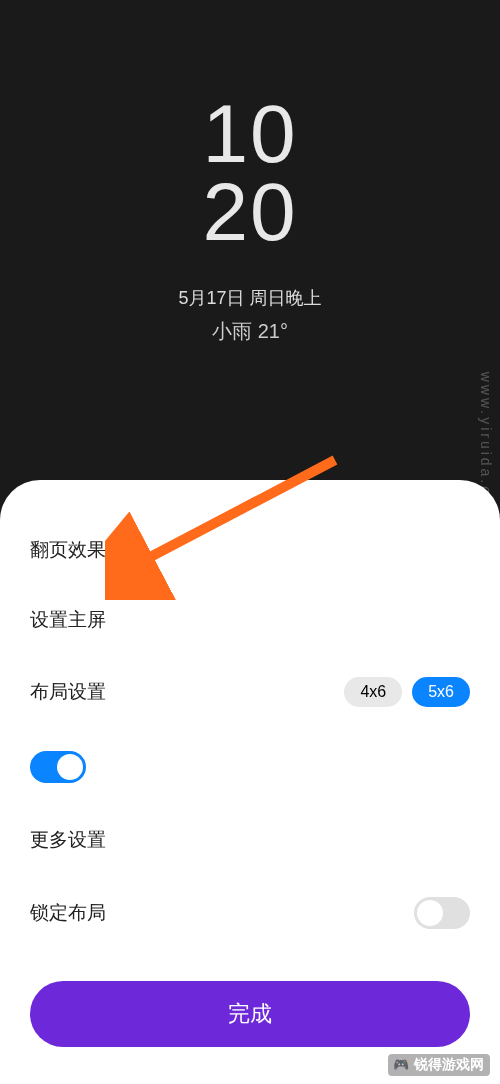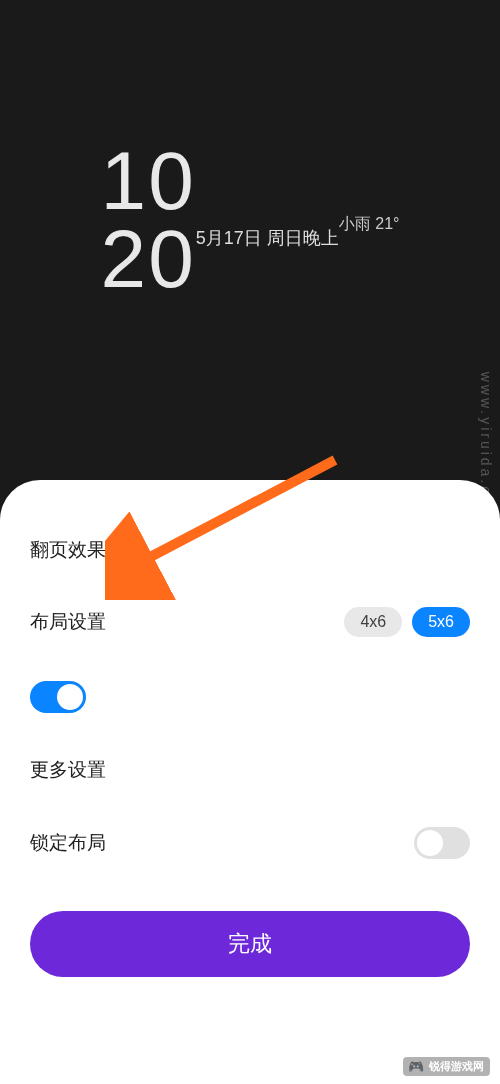--- a/index.html
+++ b/index.html
@@ -13,41 +13,41 @@
       background: #1a1a1a;
       font-family: -apple-system, BlinkMacSystemFont, "Segoe UI", sans-serif;
       position: relative;
       overflow: hidden;
     }
     .top-preview {
       width: 100%;
       height: 440px;
       background: #1a1a1a;
       display: flex;
-      flex-direction: row;
+      flex-direction: column;
       align-items: center;
       justify-content: center;
       color: #fff;
     }
     .clock {
       font-size: 82px;
       font-weight: 300;
       line-height: 0.95;
       text-align: center;
       letter-spacing: 2px;
       color: #e8e8e8;
     }
     .date-line {
       margin-top: 35px;
       font-size: 18px;
       color: #ddd;
     }
     .weather-line {
       margin-top: 8px;
-      font-size: 16px;
+      font-size: 20px;
       color: #ccc;
     }
     .panel {
       position: absolute;
       bottom: 0;
       left: 0;
       right: 0;
       background: #fff;
       border-top-left-radius: 40px;
       border-top-right-radius: 40px;
@@ -70,21 +70,21 @@
       gap: 10px;
     }
     .pill {
       padding: 6px 16px;
       border-radius: 18px;
       font-size: 16px;
       font-weight: 500;
     }
     .pill-inactive {
       background: #e8e8e8;
-      color: #404040;
+      color: #000000;
     }
     .pill-active {
       background: #0b84ff;
       color: #ffffff;
     }
     .toggle {
       width: 56px;
       height: 32px;
       border-radius: 16px;
       position: relative;
@@ -117,29 +117,30 @@
       border: none;
       border-radius: 35px;
       font-size: 22px;
       margin-top: 30px;
       cursor: pointer;
     }
     .watermark-bottom {
       position: absolute;
       bottom: 8px;
       right: 10px;
-      font-size: 11px;
+      font-size: 14px;
       color: #fff;
       font-weight: bold;
       background: rgba(0,0,0,0.3);
       padding: 2px 6px;
       border-radius: 4px;
       display: flex;
       align-items: center;
       gap: 4px;
+      font-family: Liberation Mono, monospace;
     }
     .watermark-bottom:before {
       content: "🎮";
       font-size: 13px;
     }
     .watermark-side {
       position: absolute;
       right: 6px;
       top: 40%;
       transform: translateY(-50%);
@@ -164,20 +165,23 @@
     <div>10</div>
     <div>20</div>
   </div>
   <div class="date-line">5月17日 周日晚上</div>
   <div class="weather-line">小雨  21°</div>
 </div>
 
 <div class="panel">
   <div class="row">
     <span class="row-label">翻页效果</span>
+  </div>
+  <div class="row">
+    <span class="row-label">设置主屏</span>
   </div>
   <div class="row">
     <span class="row-label">布局设置</span>
     <div class="pill-group">
       <span class="pill pill-inactive">4x6</span>
       <span class="pill pill-active">5x6</span>
     </div>
   </div>
   <div class="row">
     <div class="toggle toggle-on">

